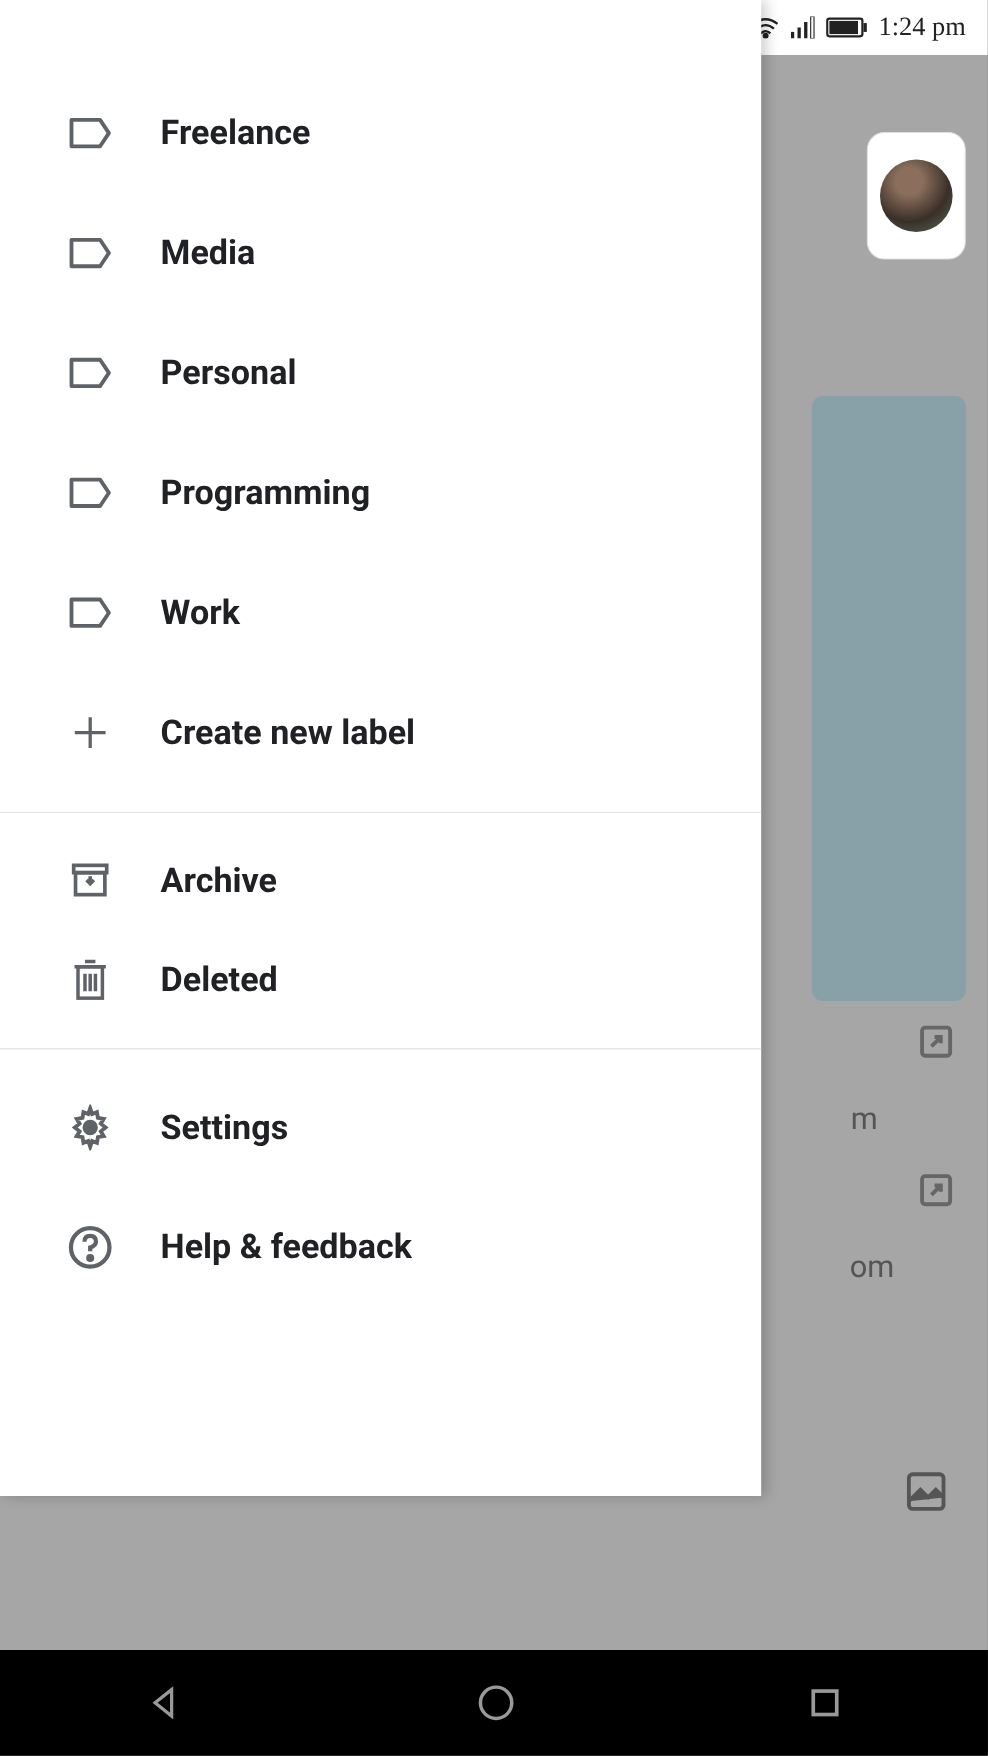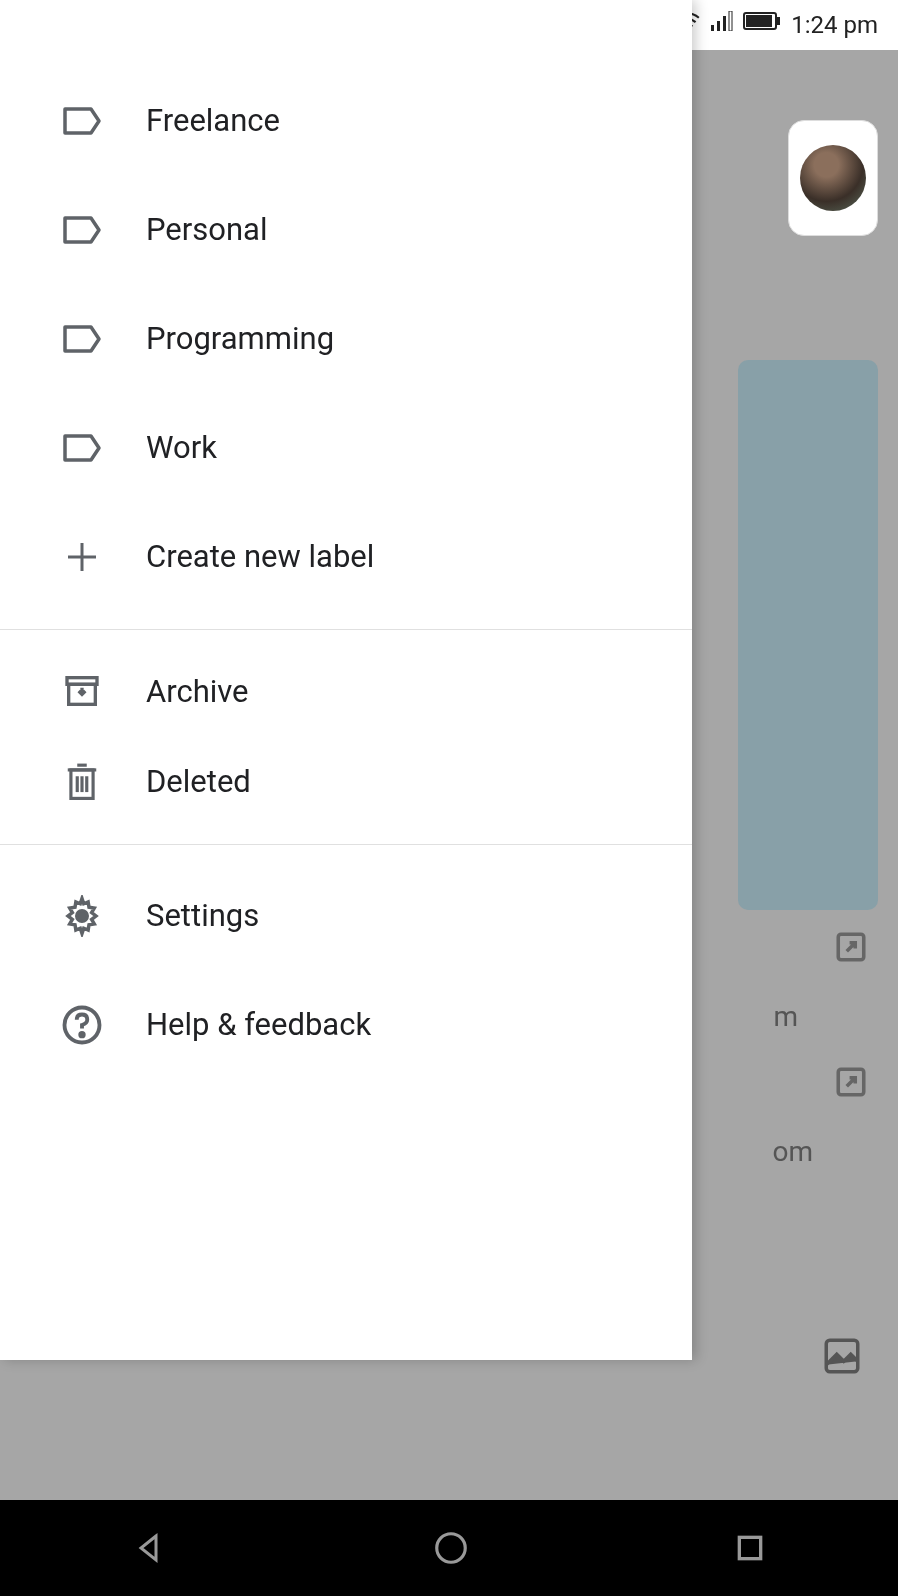--- a/index.html
+++ b/index.html
@@ -30,21 +30,23 @@
       font-size: 24px;
       color: #222;
     }
     .status-left {
       display: flex;
       align-items: center;
       gap: 10px;
     }
     .status-right {
       display: flex;
+      align-items: center;
       gap: 10px;
+      font-family: Liberation Serif, serif;
     }
     .backdrop {
       position: absolute;
       top: 50px;
       left: 0;
       right: 0;
       bottom: 0;
       background: rgba(0,0,0,0.35);
     }
     .behind-content {
@@ -140,21 +142,21 @@
       height: 44px;
       display: flex;
       align-items: center;
       justify-content: center;
       margin-right: 42px;
       flex-shrink: 0;
     }
     .drawer-label {
       font-size: 31px;
       color: #202124;
-      font-weight: 400;
+      font-weight: 700;
     }
     .divider {
       height: 1px;
       background: #e0e0e0;
       margin: 18px 0 16px 0;
     }
     .nav-bar {
       position: absolute;
       bottom: 0;
       left: 0;
@@ -262,20 +264,28 @@
   </div>
 
   <div class="drawer">
     <div class="drawer-item">
       <span class="drawer-icon">
         <svg width="42" height="32" viewBox="0 0 42 32" fill="none" stroke="#5f6368" stroke-width="3.5" stroke-linejoin="round">
             <path d="M4 4 H30 L38 16 L30 28 H4 Z"></path>
           </svg>
       </span>
       <span class="drawer-label">Freelance</span>
+    </div>
+    <div class="drawer-item">
+      <span class="drawer-icon">
+        <svg width="42" height="32" viewBox="0 0 42 32" fill="none" stroke="#5f6368" stroke-width="3.5" stroke-linejoin="round">
+            <path d="M4 4 H30 L38 16 L30 28 H4 Z"></path>
+          </svg>
+      </span>
+      <span class="drawer-label">Media</span>
     </div>
     <div class="drawer-item">
       <span class="drawer-icon">
         <svg width="42" height="32" viewBox="0 0 42 32" fill="none" stroke="#5f6368" stroke-width="3.5" stroke-linejoin="round">
             <path d="M4 4 H30 L38 16 L30 28 H4 Z"></path>
           </svg>
       </span>
       <span class="drawer-label">Personal</span>
     </div>
     <div class="drawer-item">

